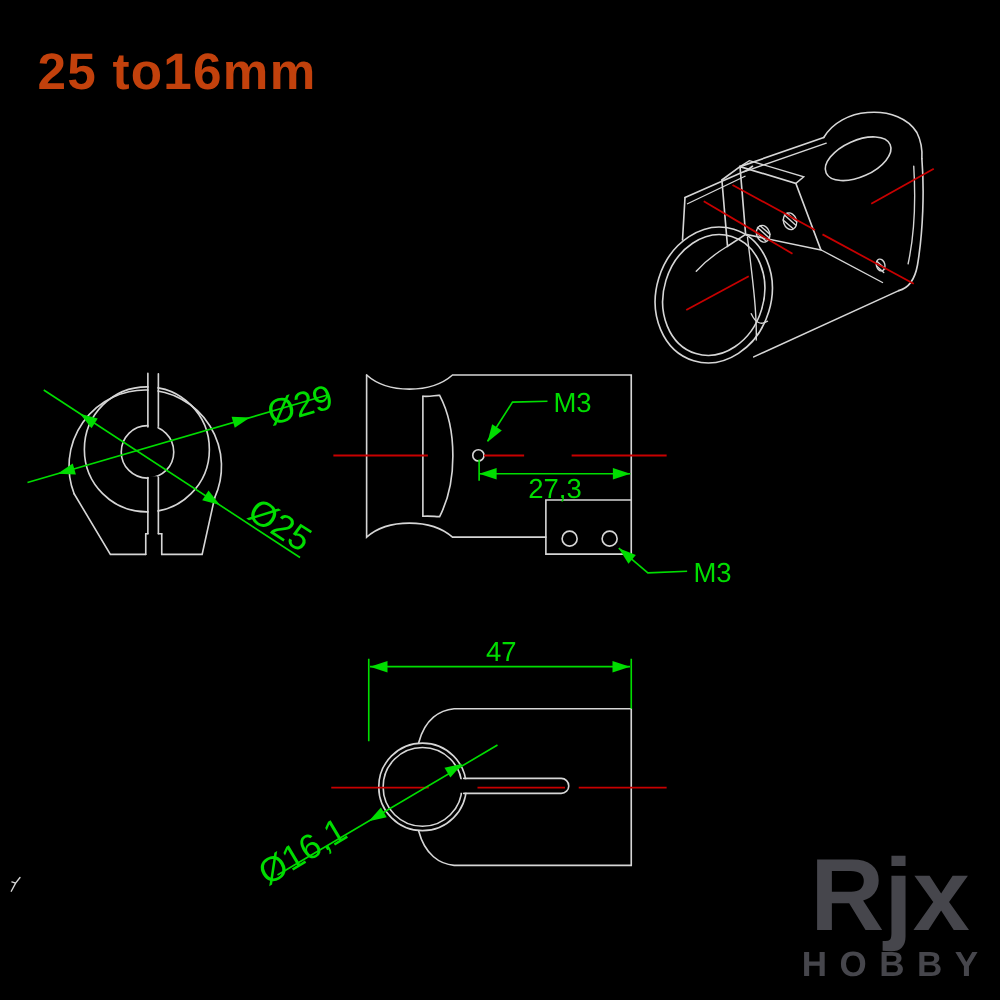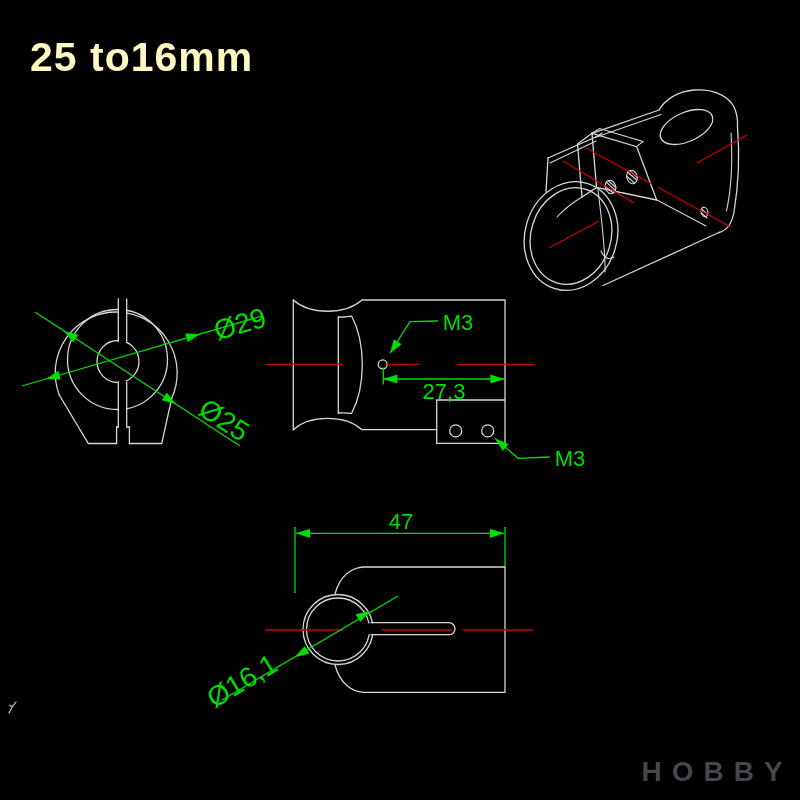--- a/index.html
+++ b/index.html
@@ -1,20 +1,20 @@
 <!DOCTYPE html>
 <html><head>
 <meta charset="utf-8">
 <style>
   html,body{margin:0;padding:0;background:#000;}
   #stage{position:relative;width:800px;height:800px;background:#000;overflow:hidden;
          font-family:"Liberation Sans",sans-serif;}
   #drawing{position:absolute;left:0;top:0;}
   .title{position:absolute;left:30px;top:34px;font-size:41px;font-weight:bold;
-         color:#fef9c3;letter-spacing:1px;white-space:pre;}
+         color:#c2410c;letter-spacing:1px;white-space:pre;}
   .logo{position:absolute;right:8px;bottom:12px;width:160px;text-align:center;color:#46464c;}
   .logo-brand{font-size:82px;font-weight:bold;line-height:0.82;letter-spacing:0px;}
   .logo-sub{font-size:28px;font-weight:bold;letter-spacing:10px;margin-top:6px;
             margin-right:-10px;}
   
   .w{stroke:#d6d6d6;stroke-width:1.3;fill:none;stroke-linecap:round;}
   .w2{stroke:#d6d6d6;stroke-width:1.1;fill:none;stroke-linecap:round;}
   .r{stroke:#c80000;stroke-width:1.4;fill:none;}
   .g{stroke:#00dd00;stroke-width:1.3;fill:none;}
   .gf{fill:#00dd00;stroke:none;}
@@ -156,16 +156,17 @@
       <path class="g" d="M222,700 L398,596"></path>
       <path class="gf" d="M0,0 L14,4.6 L14,-4.6 Z" transform="translate(370,611) rotate(149.5)"></path>
       <path class="gf" d="M0,0 L14,4.6 L14,-4.6 Z" transform="translate(295,657) rotate(-30.5)"></path>
       <text class="dim" font-size="28" transform="translate(242,681) rotate(-31)">Ø16,1</text>
     </g>
 
     <path class="w2" d="M9,713 L12.5,706.5 L16,702 M9.5,705.5 L12.5,706.5"></path>
   </svg>
 
   <div class="logo">
+    <div class="logo-brand">Rjx</div>
     <div class="logo-sub">HOBBY</div>
   </div>
 
 </div>
 
 </body></html>

